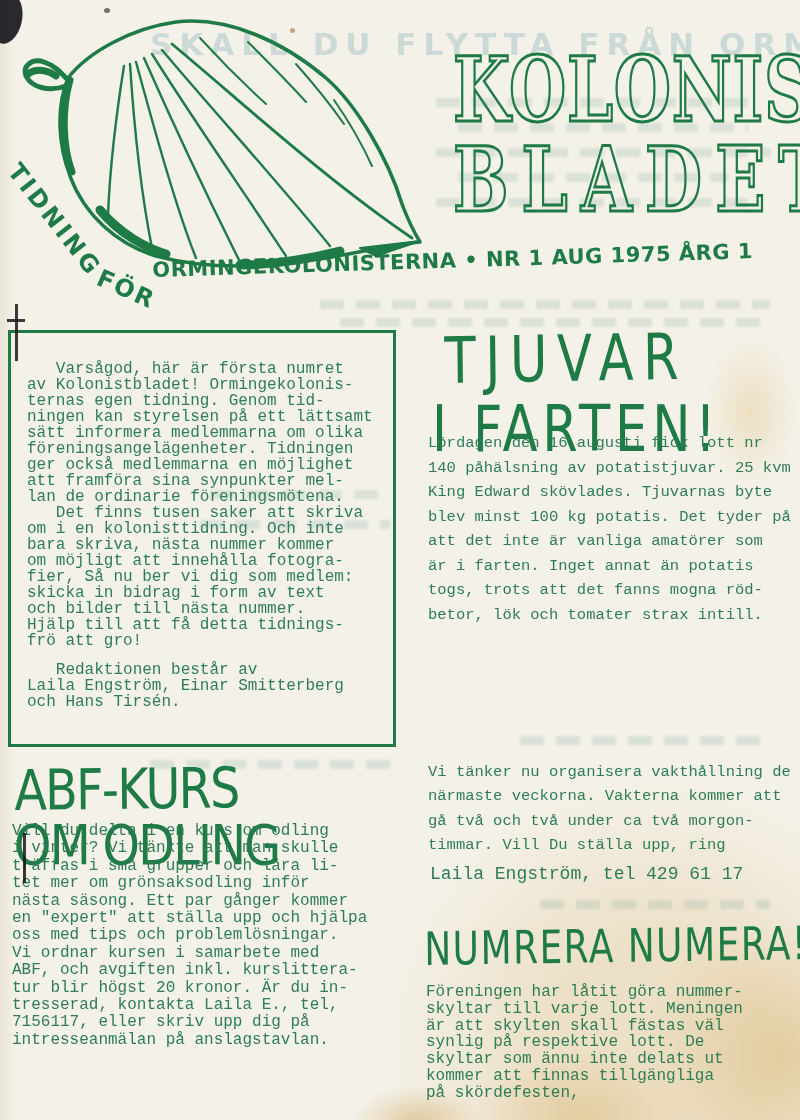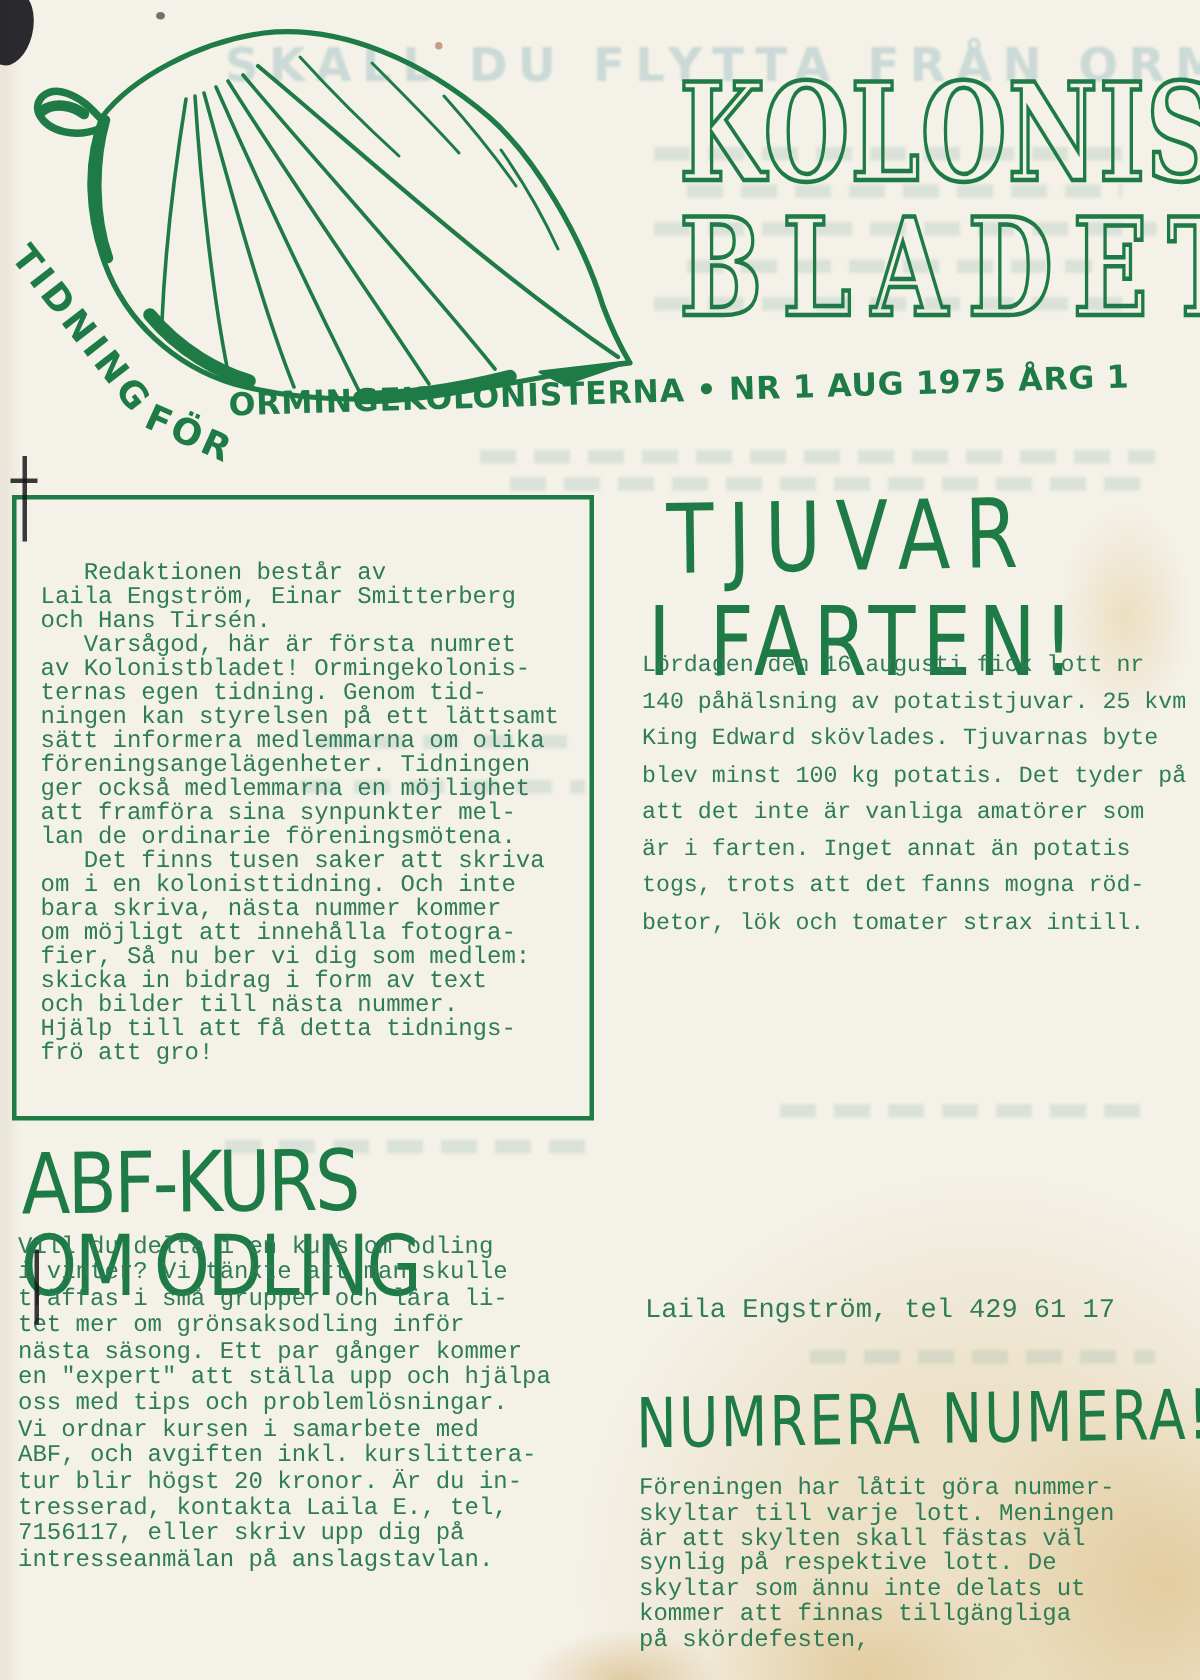--- a/index.html
+++ b/index.html
@@ -131,41 +131,41 @@
   <div class="masthead-title">
     <div class="title-l1">KOLONIST-</div>
     <div class="title-l2">BLADET</div>
   </div>
 
   <span class="sub sub-1">TIDNING</span>
   <span class="sub sub-2">FÖR</span>
   <span class="sub sub-3">ORMINGEKOLONISTERNA • NR 1 AUG 1975 ÅRG 1</span>
 
   <div class="intro-box">
-    <div class="type intro-byline">   Redaktionen består av
-Laila Engström, Einar Smitterberg
-och Hans Tirsén.</div>
     <div class="type intro-body">   Varsågod, här är första numret
 av Kolonistbladet! Ormingekolonis-
 ternas egen tidning. Genom tid-
 ningen kan styrelsen på ett lättsamt
 sätt informera medlemmarna om olika
 föreningsangelägenheter. Tidningen
 ger också medlemmarna en möjlighet
 att framföra sina synpunkter mel-
 lan de ordinarie föreningsmötena.
    Det finns tusen saker att skriva
 om i en kolonisttidning. Och inte
 bara skriva, nästa nummer kommer
 om möjligt att innehålla fotogra-
 fier, Så nu ber vi dig som medlem:
 skicka in bidrag i form av text
 och bilder till nästa nummer.
 Hjälp till att få detta tidnings-
 frö att gro!</div>
+    <div class="type intro-byline">   Redaktionen består av
+Laila Engström, Einar Smitterberg
+och Hans Tirsén.</div>
   </div>
 
   <div class="hand abf-h1">ABF-KURS</div>
   <div class="hand abf-h2">OM ODLING</div>
   <div class="type abf-body">Vill du delta i en kurs om odling
 i vinter? Vi tänkte att man skulle
 träffas i små grupper och lära li-
 tet mer om grönsaksodling inför
 nästa säsong. Ett par gånger kommer
 en "expert" att ställa upp och hjälpa
@@ -180,20 +180,24 @@
   <div class="hand tj-h1">TJUVAR</div>
   <div class="hand tj-h2">I FARTEN!</div>
   <div class="type tj-p tj-p1">Lördagen den 16 augusti fick lott nr
 140 påhälsning av potatistjuvar. 25 kvm
 King Edward skövlades. Tjuvarnas byte
 blev minst 100 kg potatis. Det tyder på
 att det inte är vanliga amatörer som
 är i farten. Inget annat än potatis
 togs, trots att det fanns mogna röd-
 betor, lök och tomater strax intill.</div>
+  <div class="type tj-p tj-p3">Vi tänker nu organisera vakthållning de
+närmaste veckorna. Vakterna kommer att
+gå två och två under ca två morgon-
+timmar. Vill Du ställa upp, ring</div>
   <div class="tj-contact">Laila Engström, tel 429 61 17</div>
 
   <div class="hand num-h">NUMRERA NUMERA!</div>
   <div class="type num-body">Föreningen har låtit göra nummer-
 skyltar till varje lott. Meningen
 är att skylten skall fästas väl
 synlig på respektive lott. De
 skyltar som ännu inte delats ut
 kommer att finnas tillgängliga
 på skördefesten,</div>

